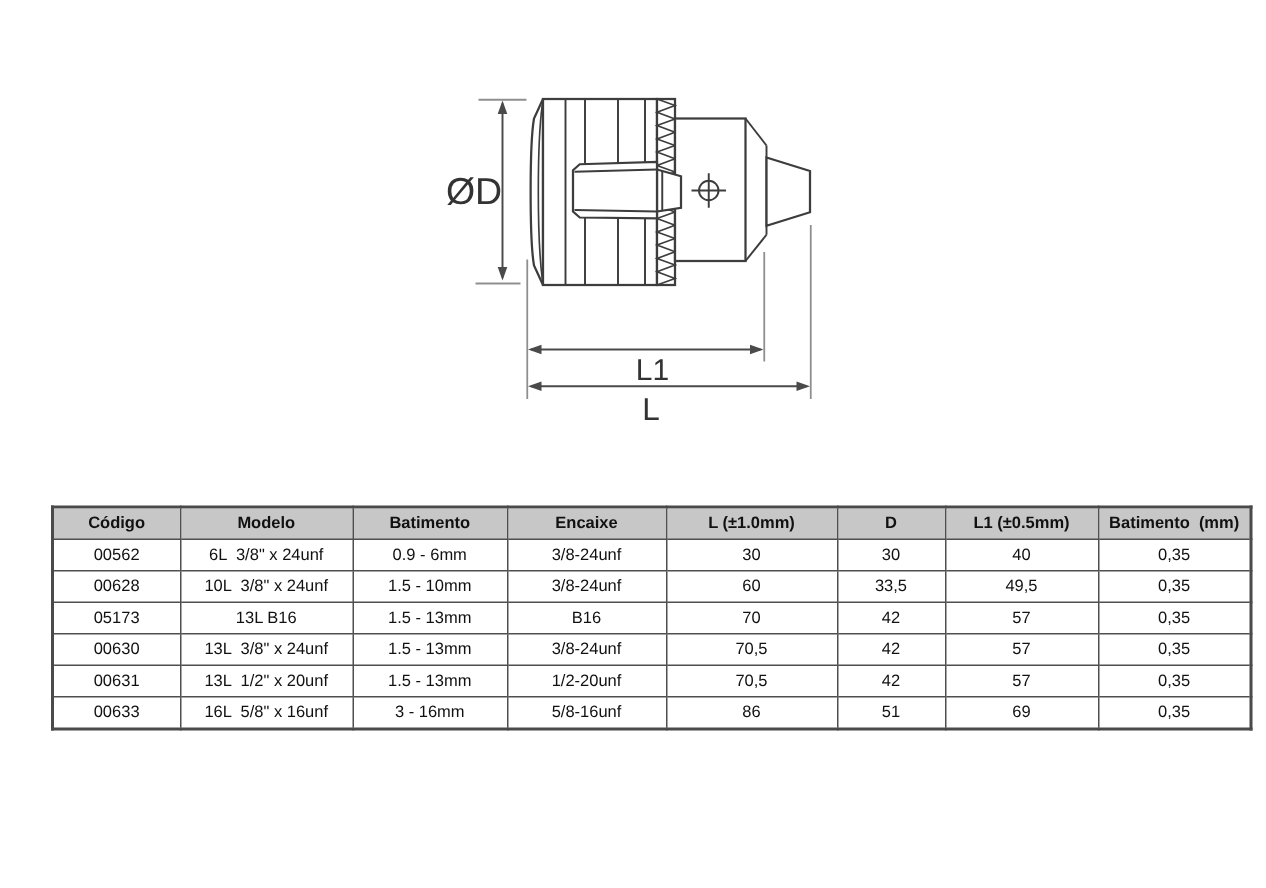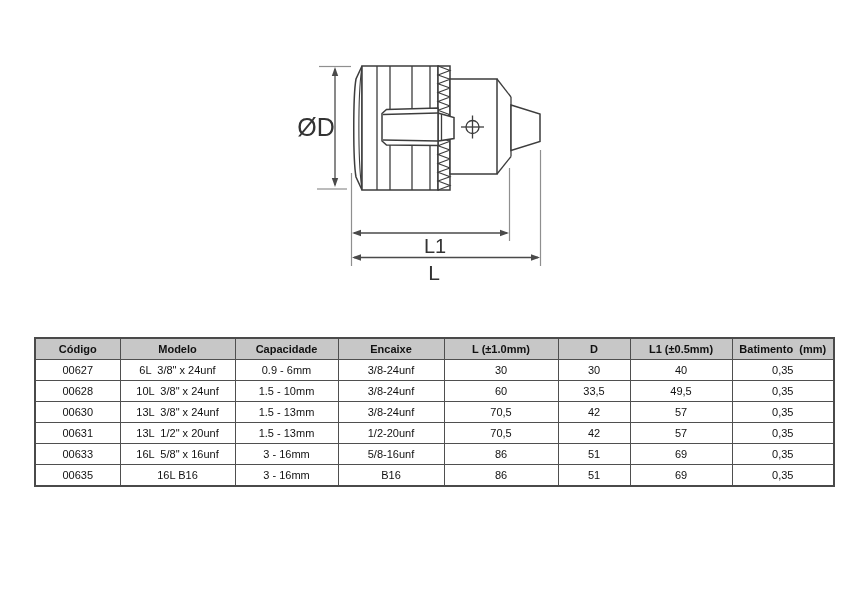--- a/index.html
+++ b/index.html
@@ -110,47 +110,57 @@
       <col style="width:106px">
         <col style="width:114px">
         <col style="width:72px">
       <col style="width:102px">
         <col style="width:102px">
     </colgroup>
     <thead>
       <tr id="thead-row">
           <th>Código</th>
           <th>Modelo</th>
-          <th>Capacidade</th>
+          <th>Batimento</th>
           <th>Encaixe</th>
           <th>L (±1.0mm)</th>
           <th>D</th>
           <th>L1 (±0.5mm)</th>
           <th>Batimento  (mm)</th>
         </tr>
     </thead>
     <tbody id="tbody">
         <tr>
-          <td>00627</td>
+          <td>00562</td>
           <td>6L  3/8" x 24unf</td>
           <td>0.9 - 6mm</td>
           <td>3/8-24unf</td>
           <td>30</td>
           <td>30</td>
           <td>40</td>
           <td>0,35</td>
         </tr>
         <tr>
           <td>00628</td>
           <td>10L  3/8" x 24unf</td>
           <td>1.5 - 10mm</td>
           <td>3/8-24unf</td>
           <td>60</td>
           <td>33,5</td>
           <td>49,5</td>
+          <td>0,35</td>
+        </tr>
+        <tr>
+          <td>05173</td>
+          <td>13L B16</td>
+          <td>1.5 - 13mm</td>
+          <td>B16</td>
+          <td>70</td>
+          <td>42</td>
+          <td>57</td>
           <td>0,35</td>
         </tr>
         <tr>
           <td>00630</td>
           <td>13L  3/8" x 24unf</td>
           <td>1.5 - 13mm</td>
           <td>3/8-24unf</td>
           <td>70,5</td>
           <td>42</td>
           <td>57</td>
@@ -169,25 +179,15 @@
         <tr>
           <td>00633</td>
           <td>16L  5/8" x 16unf</td>
           <td>3 - 16mm</td>
           <td>5/8-16unf</td>
           <td>86</td>
           <td>51</td>
           <td>69</td>
           <td>0,35</td>
         </tr>
-        <tr>
-          <td>00635</td>
-          <td>16L B16</td>
-          <td>3 - 16mm</td>
-          <td>B16</td>
-          <td>86</td>
-          <td>51</td>
-          <td>69</td>
-          <td>0,35</td>
-        </tr>
       </tbody>
   </table>
 </div>
 
 </body></html>

